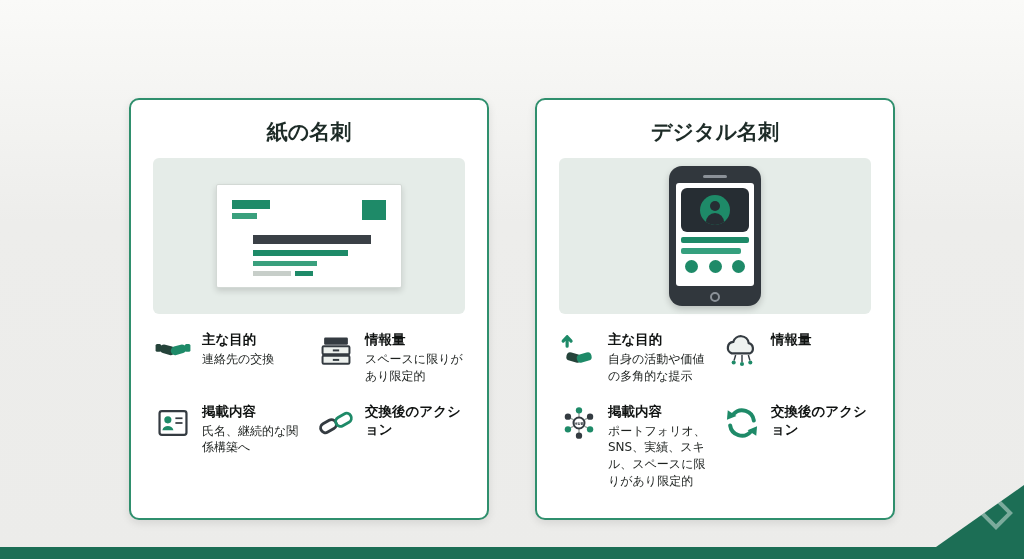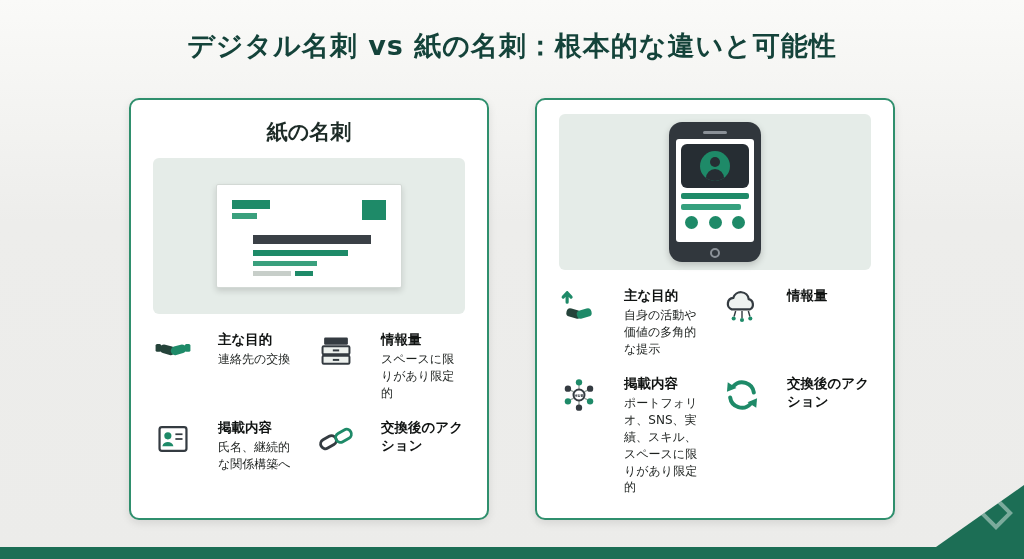--- a/index.html
+++ b/index.html
@@ -56,40 +56,39 @@
   .sbar { height:6px; background:#1e8a68; border-radius:2px; margin-top:5px; }
   .sbar.b2 { width:88%; background:#35a07e; }
   .sdots { display:flex; justify-content:space-between; padding:6px 4px 0; }
   .sdot { width:13px; height:13px; border-radius:50%; background:#1e8a68; }
   .home { position:absolute; bottom:4px; left:50%; transform:translateX(-50%); width:10px; height:10px; border:2px solid #8b9198; border-radius:50%; }
   
   .features { display:grid; grid-template-columns:1fr 1fr; column-gap:14px; row-gap:18px; margin-top:17px; }
   .feature { display:flex; gap:9px; align-items:flex-start; }
   .icon-wrap { width:40px; height:40px; flex:none; display:flex; align-items:center; justify-content:center; }
   .icon-wrap svg { width:38px; height:38px; }
-  .ftext { display:flex; flex-direction:column;margin-left:16px; }
+  .ftext { display:flex; flex-direction:column; }
   .ftitle { font-weight:800; font-size:13.5px; color:#101312; }
   .fdesc { font-size:12px; color:#1d211f; line-height:1.4; margin-top:2px; }
   
   .bottom-bar { position:absolute; left:0; bottom:0; width:100%; height:12px; background:#1c6e55; }
   .corner-wedge {
     position:absolute; right:0; bottom:12px; width:88px; height:62px; background:#1c6e55;
     clip-path:polygon(100% 0, 100% 100%, 0 100%);
   }
   .corner-diamond {
     position:absolute; right:16px; bottom:22px; width:24px; height:24px;
     border:4px solid rgba(255,255,255,.42); transform:rotate(45deg);
   }
 </style>
 </head>
 <body>
 
 <div class="page">
 
-  <h1 class="title">デジタル名刺 vs 紙の名刺：根本的な違いと可能性</h1>
 
   <div class="cards">
 
     <section class="card">
       <h2 class="card-title">紙の名刺</h2>
 
       <div class="illus-area">
         <div class="pcard">
           <div class="pc-logo1"></div>
           <div class="pc-logo2"></div>
@@ -160,20 +159,21 @@
           </span>
           <span class="ftext">
             <span class="ftitle">交換後のアクション</span>
           </span>
         </div>
 
       </div>
     </section>
 
     <section class="card">
+      <h2 class="card-title">デジタル名刺</h2>
 
       <div class="illus-area">
         <div class="phone">
           <div class="speaker"></div>
           <div class="screen">
             <div class="profile">
               <div class="avatar"></div>
             </div>
             <div class="sbar"></div>
             <div class="sbar b2"></div>

